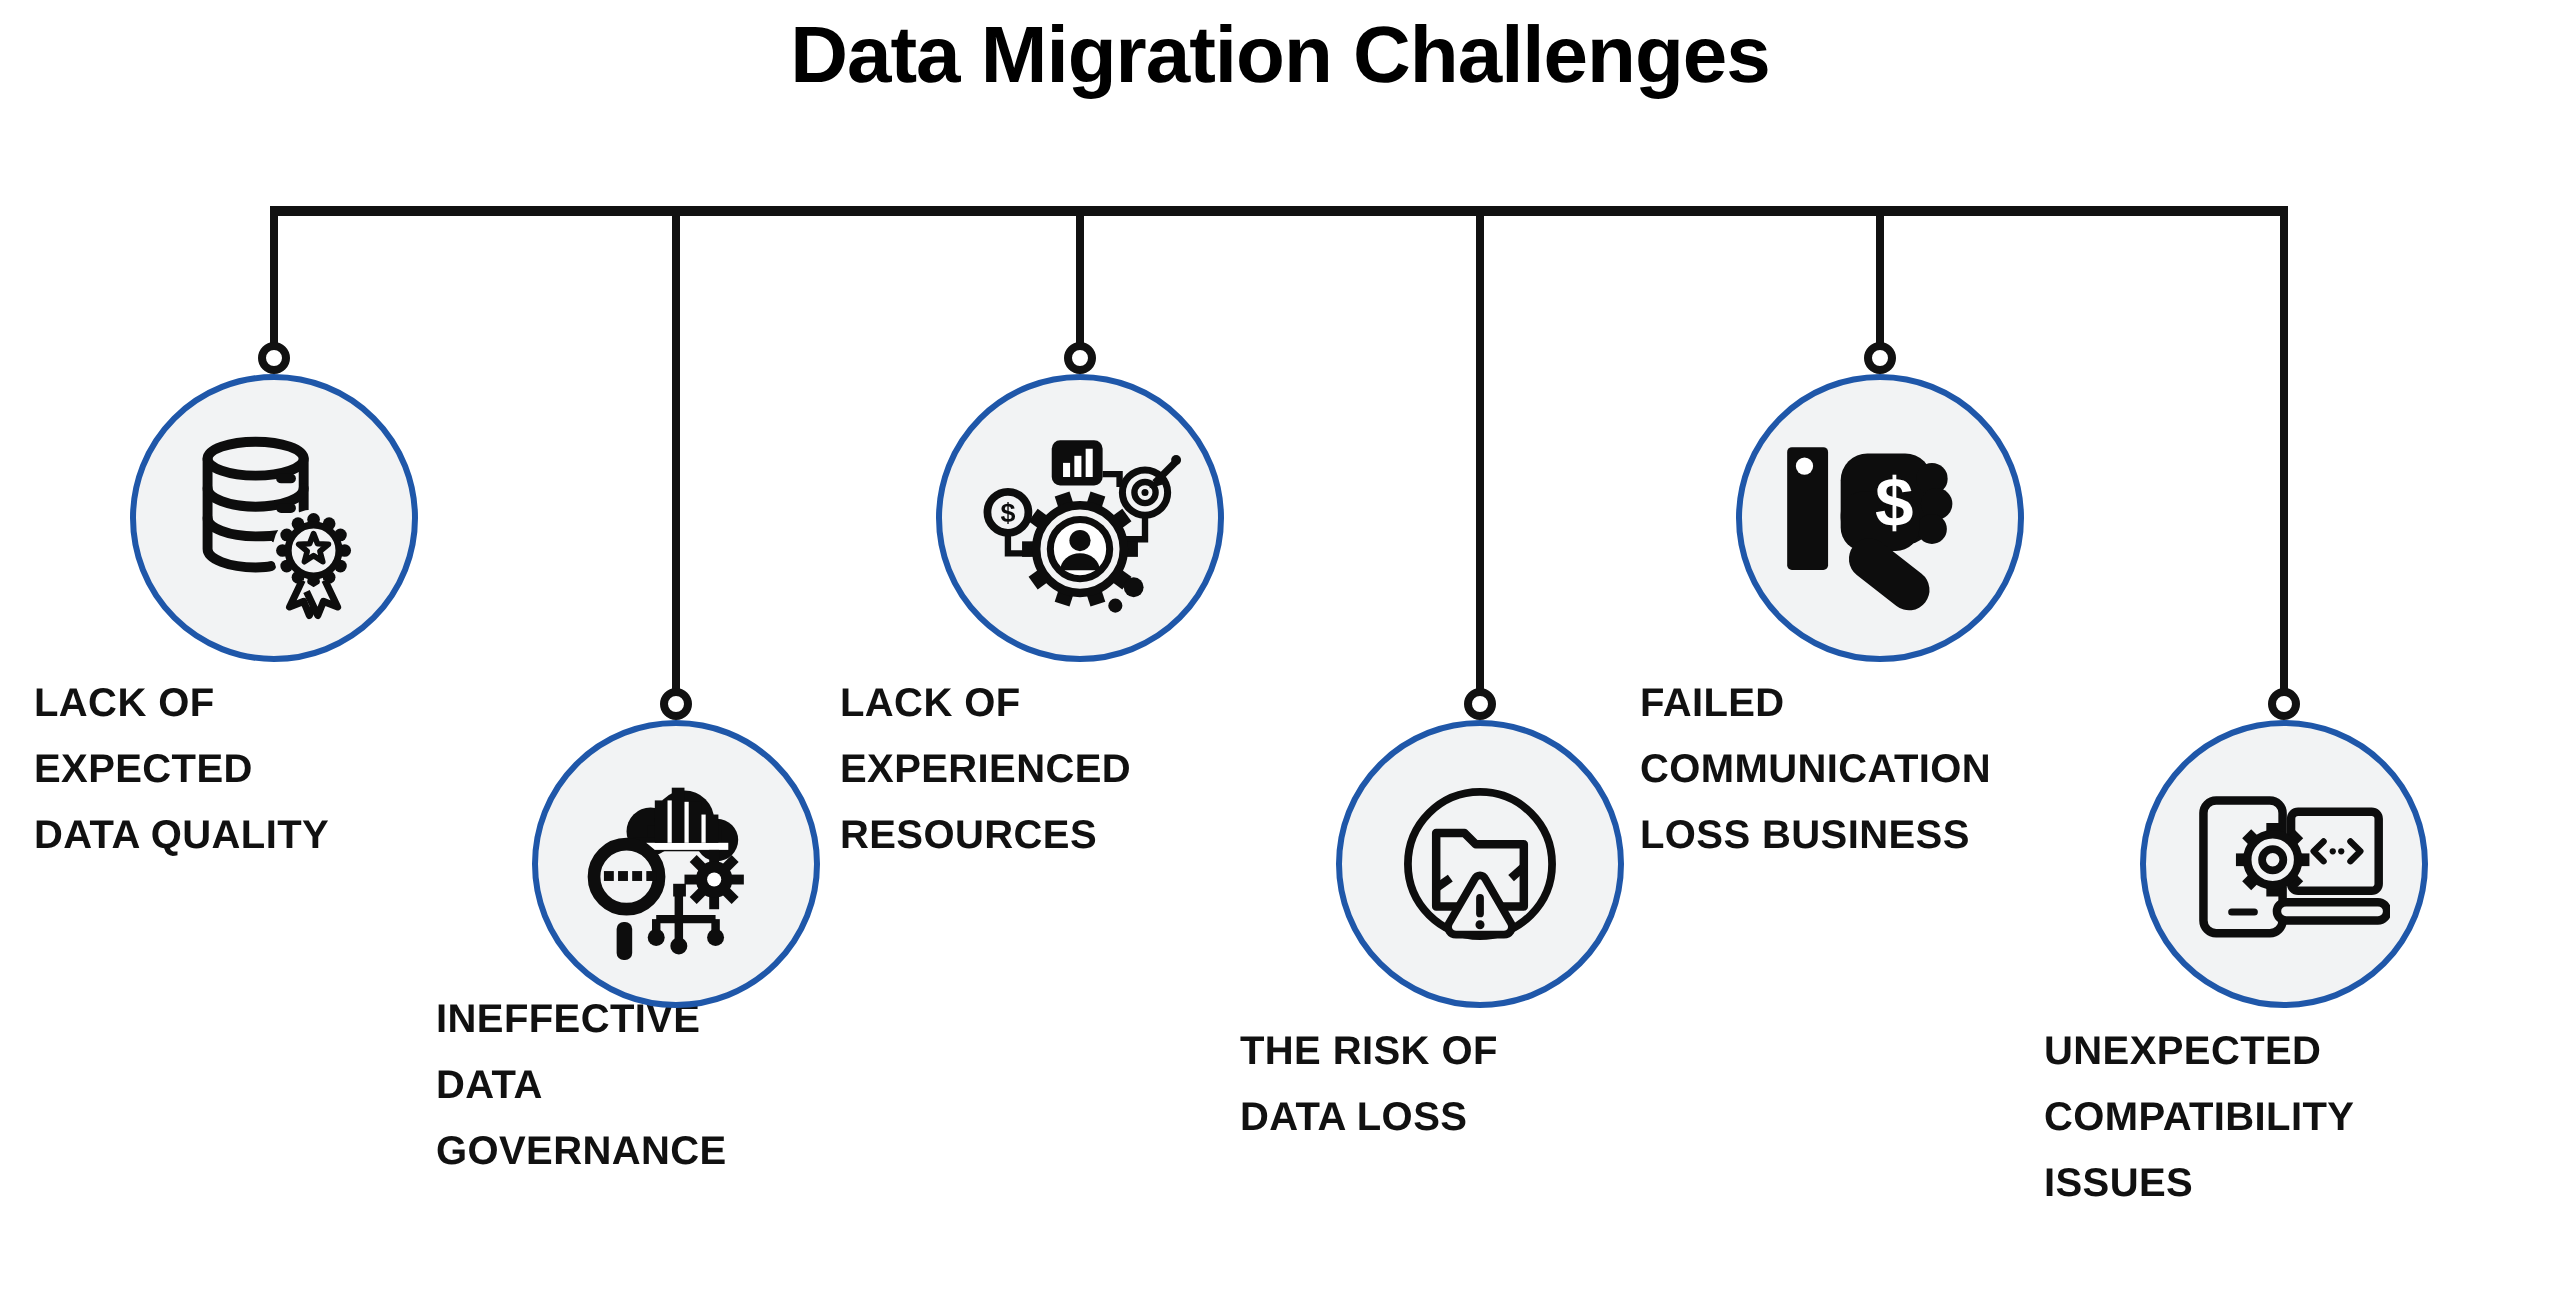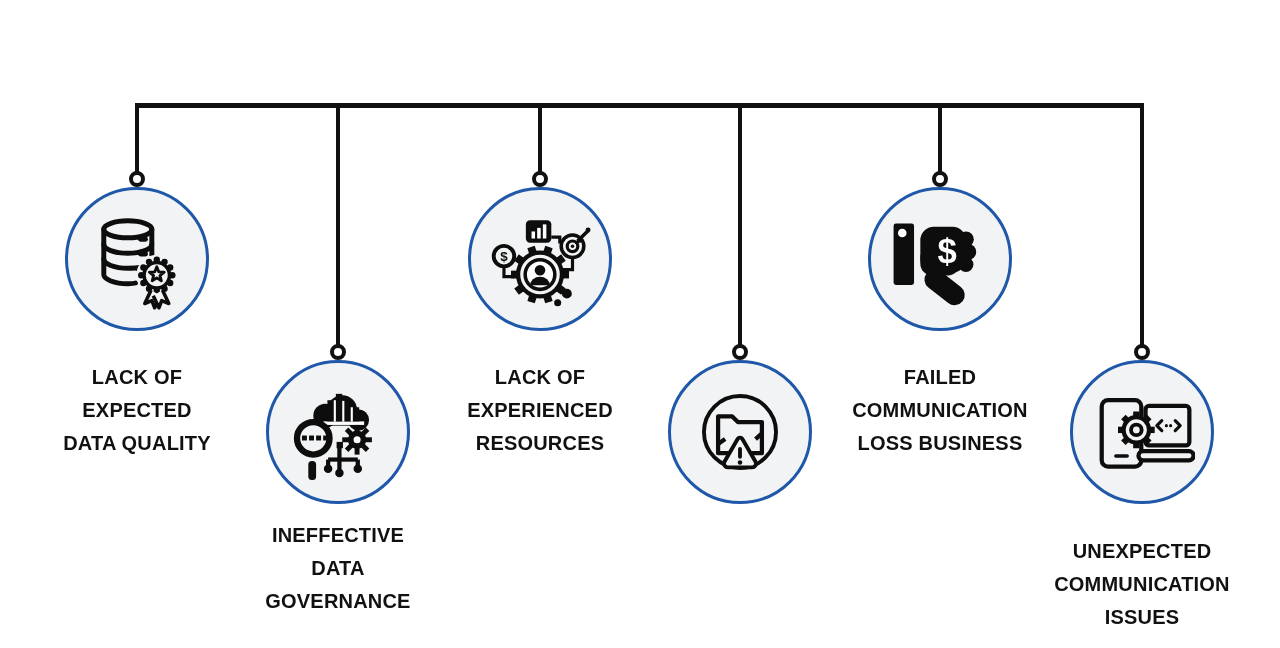--- a/index.html
+++ b/index.html
@@ -15,28 +15,29 @@
   .v4{left:738px;top:103px;height:243px}
   .v5{left:938px;top:103px;height:70px}
   .v6{left:1140px;top:103px;height:243px}
   .ring{position:absolute;width:8px;height:8px;border:4px solid #111;border-radius:50%;
         background:#fff;z-index:3;}
   .bubble{position:absolute;width:144px;height:144px;border-radius:50%;background:#f2f3f4;
           border:3px solid #1f57a9;box-sizing:border-box;display:flex;align-items:center;
           justify-content:center;z-index:2;}
   .icon{width:106px;height:106px;display:block;}
   .icon-lg{width:118px;height:118px;}
-  .label{position:absolute;width:240px;text-align:center;font-size:20px;line-height:33px;
-         font-weight:700;color:#111;white-space:pre-line;letter-spacing:0.2px;margin-top:25px;}
+  .label{position:absolute;width:240px;text-align:left;font-size:20px;line-height:33px;
+         font-weight:700;color:#111;white-space:pre-line;letter-spacing:0.2px;}
 </style>
 </head>
 <body>
 
 <div class="canvas">
 
+  <h1 class="title">Data Migration Challenges</h1>
 
   <div class="hline"></div>
   <div class="vline v1"></div>
   <div class="vline v2"></div>
   <div class="vline v3"></div>
   <div class="vline v4"></div>
   <div class="vline v5"></div>
   <div class="vline v6"></div>
   <div class="ring" style="left:129px;top:171px"></div>
   <div class="ring" style="left:330px;top:344px"></div>
@@ -209,20 +210,22 @@
         <path d="M44 92 l10 -7"></path>
         <path d="M106 77 l-9 8"></path>
       </g>
       <g>
         <path d="M75 83 c2 0 3 1 4 3 l18 31 c2 4 -1 8 -5 8 H58 c-4 0 -7 -4 -5 -8 l18 -31 c1 -2 2 -3 4 -3 z" fill="#f2f3f4" stroke="#0d0d0d" stroke-width="5.5" stroke-linejoin="round"></path>
         <line x1="75" y1="99" x2="75" y2="110" stroke="#0d0d0d" stroke-width="5.5" stroke-linecap="round"></line>
         <circle cx="75" cy="118" r="3.2" fill="#0d0d0d"></circle>
       </g>
     </svg>
   </div>
+  <div class="label" style="left:620px;top:510px">THE RISK OF
+DATA LOSS</div>
 
   <div class="bubble" style="left:868px;top:187px">
     <svg class="icon icon-lg" viewBox="0 0 150 150">
       <g fill="#0d0d0d">
         <rect x="16" y="30" width="26" height="78" rx="3"></rect>
         <rect x="50" y="34" width="58" height="58" rx="17"></rect>
         <circle cx="108" cy="50" r="10"></circle>
         <circle cx="111" cy="66" r="10"></circle>
         <circle cx="108" cy="82" r="9.5"></circle>
         <rect x="50" y="58" width="50" height="38" rx="15"></rect>
@@ -258,16 +261,16 @@
           <line x1="83" y1="72" x2="93" y2="72" transform="rotate(225 67 72)"></line>
           <line x1="83" y1="72" x2="93" y2="72" transform="rotate(270 67 72)"></line>
           <line x1="83" y1="72" x2="93" y2="72" transform="rotate(315 67 72)"></line>
         </g>
         <circle cx="67" cy="72" r="18" fill="#f2f3f4" stroke="#0d0d0d" stroke-width="6"></circle>
         <circle cx="67" cy="72" r="7.5" fill="#f2f3f4" stroke="#0d0d0d" stroke-width="5.5"></circle>
       </g>
     </svg>
   </div>
   <div class="label" style="left:1022px;top:510px">UNEXPECTED
-COMMUNICATION
+COMPATIBILITY
 ISSUES</div>
 
 </div>
 
 </body></html>

